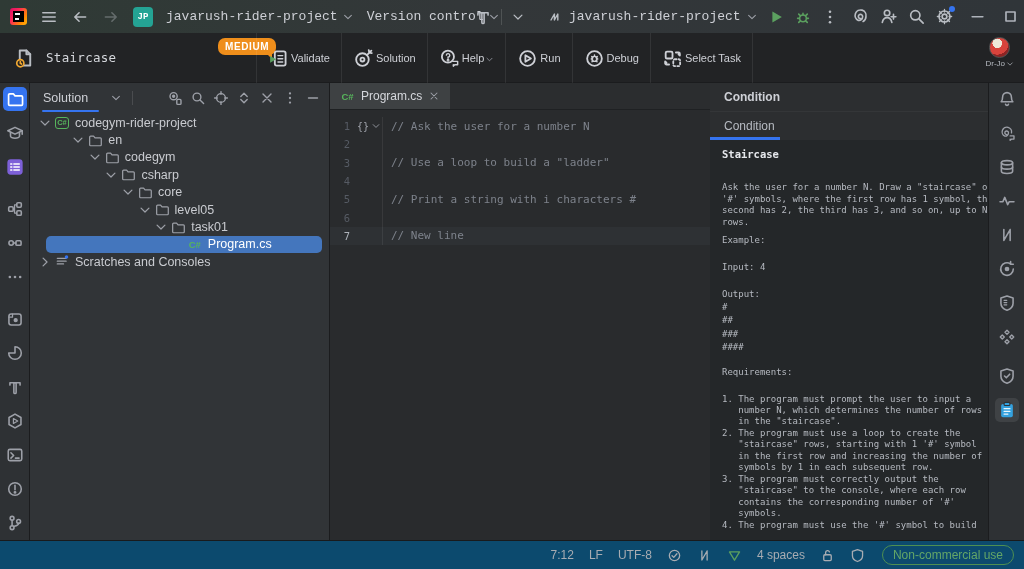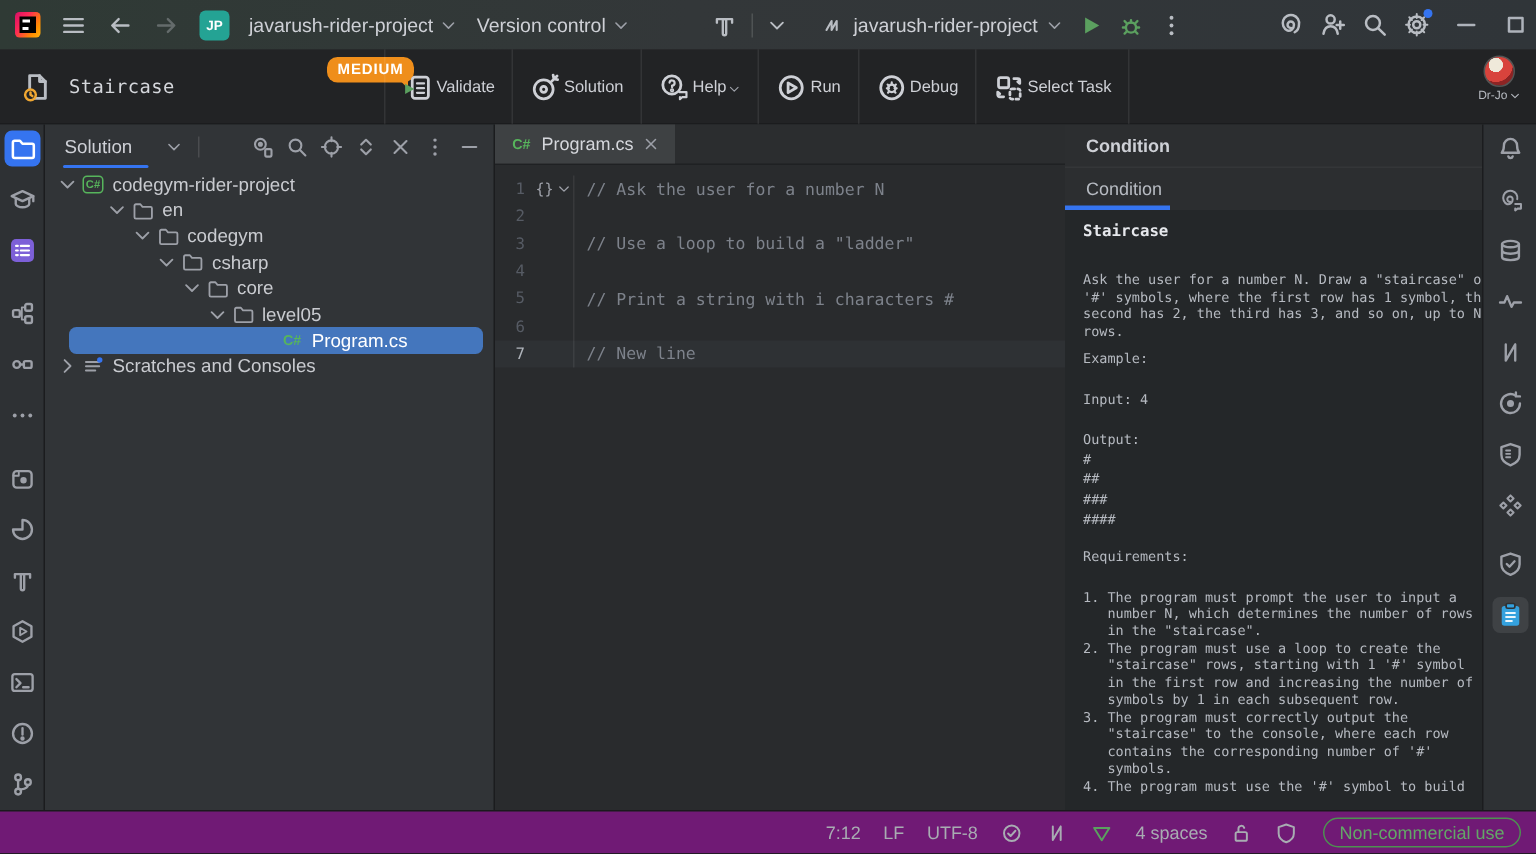--- a/index.html
+++ b/index.html
@@ -9,21 +9,21 @@
 *{margin:0;padding:0;box-sizing:border-box;}
 html,body{background:#111;}
 #app{position:relative;width:1024px;height:569px;overflow:hidden;background:#292b2d;
   font-family:"Liberation Sans",sans-serif;color:#ced0d6;user-select:none;}
 .icon{display:inline-flex;align-items:center;justify-content:center;}
 .icon svg{width:100%;height:100%;display:block;}
 
 
 .titlebar{position:absolute;top:0;left:0;right:0;height:33px;
   background:linear-gradient(90deg,#2f3a35 0%,#333739 45%,#303539 100%);
-  display:flex;align-items:center;}
+  display:flex;align-items:center;font-family:Liberation Mono, monospace;}
 .tb-left{display:flex;align-items:center;gap:13px;padding-left:10px;}
 .logo{width:17px;height:17px;border-radius:3px;position:relative;
   background:linear-gradient(125deg,#dd1265 5%,#fe2857 35%,#ff8c00 75%,#fdb60d 100%);}
 .logo-in{position:absolute;left:3px;top:3px;width:11px;height:11px;background:#000;}
 .logo-in:before{content:"";position:absolute;left:2px;top:2px;width:5px;height:1.5px;background:#fff;}
 .logo-in:after{content:"";position:absolute;left:2px;top:7px;width:4px;height:1.5px;background:#fff;}
 .tb-btn{width:18px;height:18px;color:#b9bdc3;}
 .tb-btn.sm{width:14px;height:14px;}
 .dim{opacity:.38;}
 .jp-badge{width:20px;height:20px;border-radius:4px;background:var(--c-teal);color:#fff;
@@ -127,21 +127,21 @@
 .cond-block .cline{font-size:9px;line-height:11.5px;color:#b6bac1;white-space:pre;}
 .cond-block.heading{margin-bottom:22px;}
 .cond-block.heading .cline{font-size:10.5px;line-height:12px;font-weight:bold;color:#e6e8ec;}
 .cond-block.para{margin-bottom:7px;}
 .cond-block.output .cline{line-height:13.2px;}
 .cond-block.output{margin-bottom:13px;}
 .cond-block.list{margin-bottom:0;}
 .cond-block.list .cline{line-height:11.45px;}
 
 
-.statusbar{position:absolute;left:0;right:0;bottom:0;height:29px;background:#701a75;
+.statusbar{position:absolute;left:0;right:0;bottom:0;height:29px;background:#0c4a6e;
   border-top:1px solid #191a1c;display:flex;align-items:center;justify-content:flex-end;
   gap:15px;padding-right:10px;font-size:12px;color:#a8acb2;}
 .sb-icon{width:15px;height:15px;color:#a8acb2;}
 .sb-pill{border:1px solid #4e8f52;color:var(--c-license);border-radius:10px;padding:2px 10px;margin-left:2px;}
 </style>
 </head>
 <body>
 
 <div id="app">
 
@@ -612,20 +612,34 @@
             <svg viewBox="0 0 16 16" fill="none" stroke="currentColor" stroke-width="1.4" stroke-linecap="round" stroke-linejoin="round">
               <path d="M3.5 5.8 8 10.3l4.5-4.5"></path>
             </svg>
           </span>
           <span class="nicon icon">
             <svg viewBox="0 0 16 16" fill="none" stroke="currentColor" stroke-width="1.4" stroke-linecap="round" stroke-linejoin="round">
               <path d="M2.3 4.4a1 1 0 0 1 1-1h3.2L8 5.2h5.7a1 1 0 0 1 1 1v6.4a1 1 0 0 1-1 1H3.3a1 1 0 0 1-1-1z" stroke-width="1.3"></path>
             </svg>
           </span>
           <span class="lbl">level05</span>
+        </div>
+        <div class="tree-row">
+          <span class="indent" style="width: 124.2px;"></span>
+          <span class="chev icon">
+            <svg viewBox="0 0 16 16" fill="none" stroke="currentColor" stroke-width="1.4" stroke-linecap="round" stroke-linejoin="round">
+              <path d="M3.5 5.8 8 10.3l4.5-4.5"></path>
+            </svg>
+          </span>
+          <span class="nicon icon">
+            <svg viewBox="0 0 16 16" fill="none" stroke="currentColor" stroke-width="1.4" stroke-linecap="round" stroke-linejoin="round">
+              <path d="M2.3 4.4a1 1 0 0 1 1-1h3.2L8 5.2h5.7a1 1 0 0 1 1 1v6.4a1 1 0 0 1-1 1H3.3a1 1 0 0 1-1-1z" stroke-width="1.3"></path>
+            </svg>
+          </span>
+          <span class="lbl">task01</span>
         </div>
         <div class="tree-row selected">
           <span class="indent" style="width: 140.8px;"></span>
           <span class="spacer"></span>
           <span class="nicon icon">
             <span class="csf">C#</span>
           </span>
           <span class="lbl">Program.cs</span>
         </div>
         <div class="tree-row">

